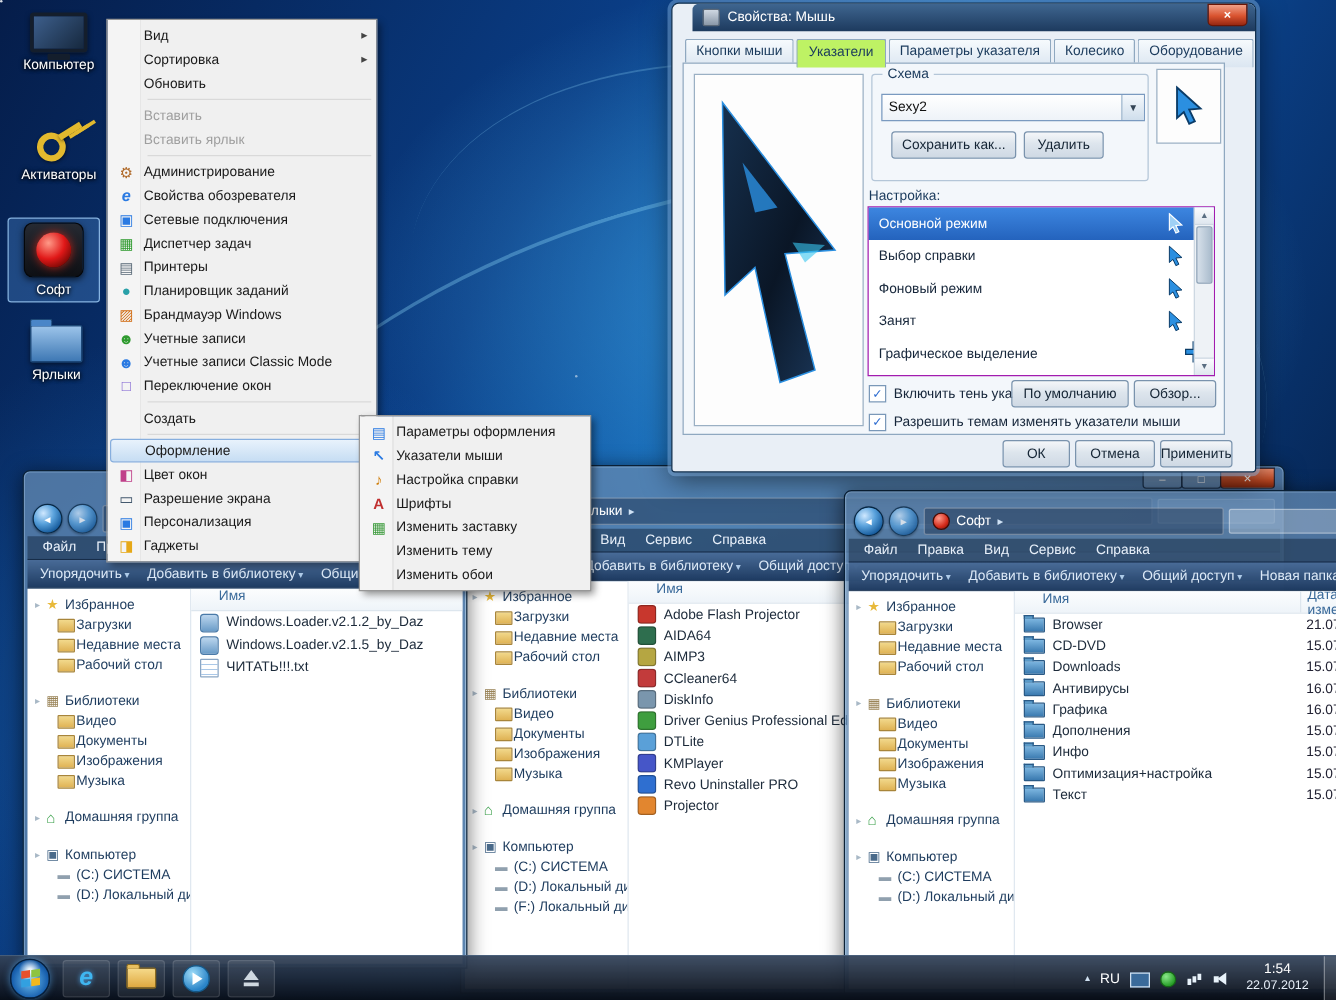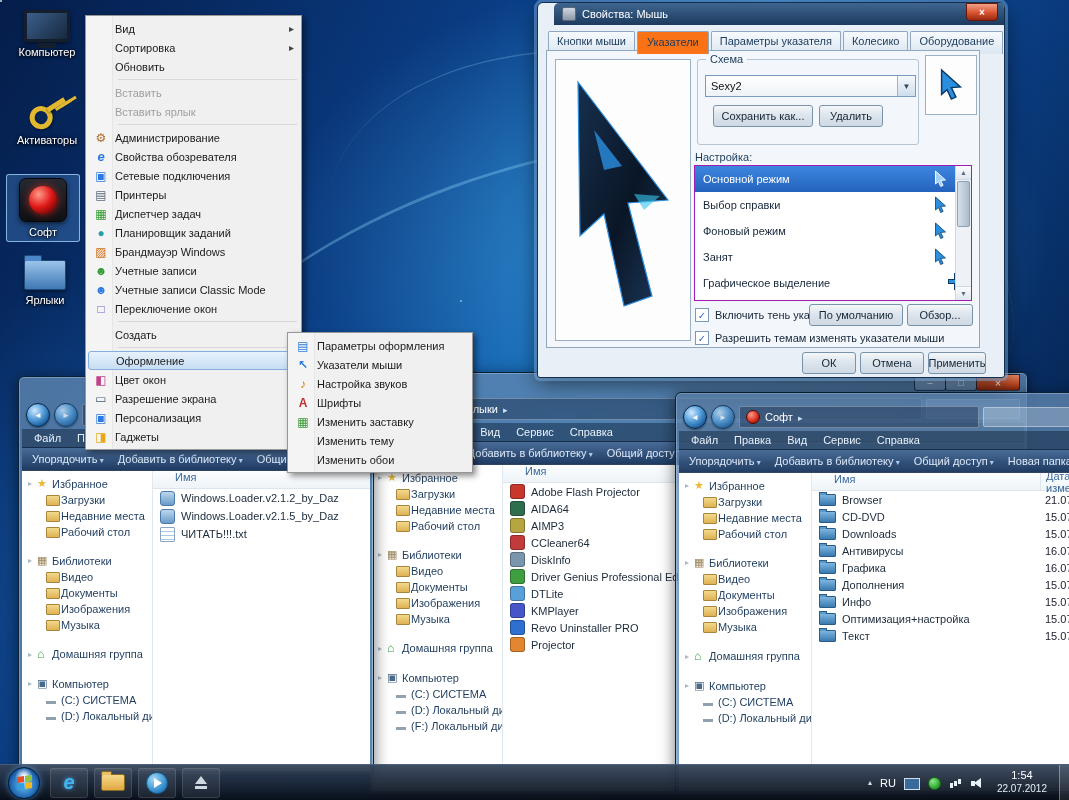--- a/index.html
+++ b/index.html
@@ -127,21 +127,21 @@
   .dlg{position:absolute;left:537px;top:2px;width:450px;height:374px;z-index:40;background:#e9eff6;
     border:1px solid #123push;border:1px solid #12304e;border-radius:6px 6px 3px 3px;
     box-shadow:0 0 0 3px rgba(130,180,230,.45),0 6px 22px rgba(0,0,0,.55);padding-left:16px;}
   .dlg-title{height:22px;border-radius:5px 5px 0 0;background:linear-gradient(#3f6690,#1d3a5e);display:flex;align-items:center;gap:6px;padding:0 8px;color:#fff;position:relative;}
   .dlg-ico{width:12px;height:12px;background:linear-gradient(#cfd8e2,#8a98a8);border:1px solid #5a6878;border-radius:2px;}
   .dlg-close{position:absolute;right:6px;top:0;width:30px;height:16px;border-radius:0 0 4px 4px;border:1px solid #6a1606;
     background:linear-gradient(#f0a088,#d9532f 55%,#972812);display:flex;align-items:center;justify-content:center;color:#fff;font-weight:bold;font-size:10px;}
   .dlg-close::before{content:"×";}
   .tabs{position:absolute;left:10px;top:28px;display:flex;}
   .tab{padding:3px 8px 4px;color:#1a3a5c;background:linear-gradient(#f6fafd,#dbe6f1);border:1px solid #8fa8c0;border-bottom:none;border-radius:2px 2px 0 0;margin-right:2px;white-space:nowrap;}
-  .tab.active{background:#f97316;position:relative;top:0px;padding:4px 9px 6px;z-index:2;}
+  .tab.active{background:#bef264;position:relative;top:0px;padding:4px 9px 6px;z-index:2;}
   .page{position:absolute;left:8px;top:47px;width:432px;height:296px;background:#f3f7fb;border:1px solid #8fa8c0;}
   .prevbig{position:absolute;left:8px;top:8px;width:134px;height:280px;background:#fdfdfd;border:1px solid #9ab0c4;display:flex;align-items:center;justify-content:center;}
   .grp{position:absolute;left:150px;top:8px;width:220px;height:84px;border:1px solid #b4c6d8;border-radius:3px;}
   .grp-label{position:absolute;top:-7px;left:8px;background:#f3f7fb;padding:0 4px;color:#1a3a5c;}
   .combo{position:absolute;left:158px;top:24px;width:204px;height:20px;background:linear-gradient(#fff,#eef3f8);border:1px solid #7a9ac0;display:flex;align-items:center;padding-left:5px;color:#111;}
   .combo .ddb{margin-left:auto;width:17px;height:100%;background:linear-gradient(#f4f8fc,#cfdeec);border-left:1px solid #9ab4cc;display:flex;align-items:center;justify-content:center;color:#345;font-size:8px;}
   .combo .ddb::before{content:"▼";}
   .btn{position:absolute;display:flex;align-items:center;justify-content:center;color:#152535;white-space:nowrap;
     background:linear-gradient(#f5f7f9,#dde5ed 45%,#cfd9e4);border:1px solid #7a93ad;border-radius:3px;height:20px;}
   .prevsmall{position:absolute;left:378px;top:4px;width:50px;height:58px;background:#fdfdfd;border:1px solid #9ab0c4;display:flex;align-items:center;justify-content:center;}
@@ -796,26 +796,26 @@
       </div>
     <div class="ci">
         <span class="mi g-ie"></span>
         <span>Свойства обозревателя</span>
       </div>
     <div class="ci">
         <span class="mi g-net"></span>
         <span>Сетевые подключения</span>
       </div>
     <div class="ci">
+        <span class="mi g-task"></span>
+        <span>Диспетчер задач</span>
+      </div>
+    <div class="ci">
         <span class="mi g-prn"></span>
         <span>Принтеры</span>
-      </div>
-    <div class="ci">
-        <span class="mi g-task"></span>
-        <span>Диспетчер задач</span>
       </div>
     <div class="ci">
         <span class="mi g-sched"></span>
         <span>Планировщик заданий</span>
       </div>
     <div class="ci">
         <span class="mi g-fw"></span>
         <span>Брандмауэр Windows</span>
       </div>
     <div class="ci">
@@ -862,21 +862,21 @@
     <div class="ci">
         <span class="mi g-disp"></span>
         <span>Параметры оформления</span>
       </div>
     <div class="ci">
         <span class="mi g-cur"></span>
         <span>Указатели мыши</span>
       </div>
     <div class="ci">
         <span class="mi g-snd"></span>
-        <span>Настройка звуков</span>
+        <span>Настройка справки</span>
       </div>
     <div class="ci">
         <span class="mi g-fnt"></span>
         <span>Шрифты</span>
       </div>
     <div class="ci">
         <span class="mi g-saver"></span>
         <span>Изменить заставку</span>
       </div>
     <div class="ci">

